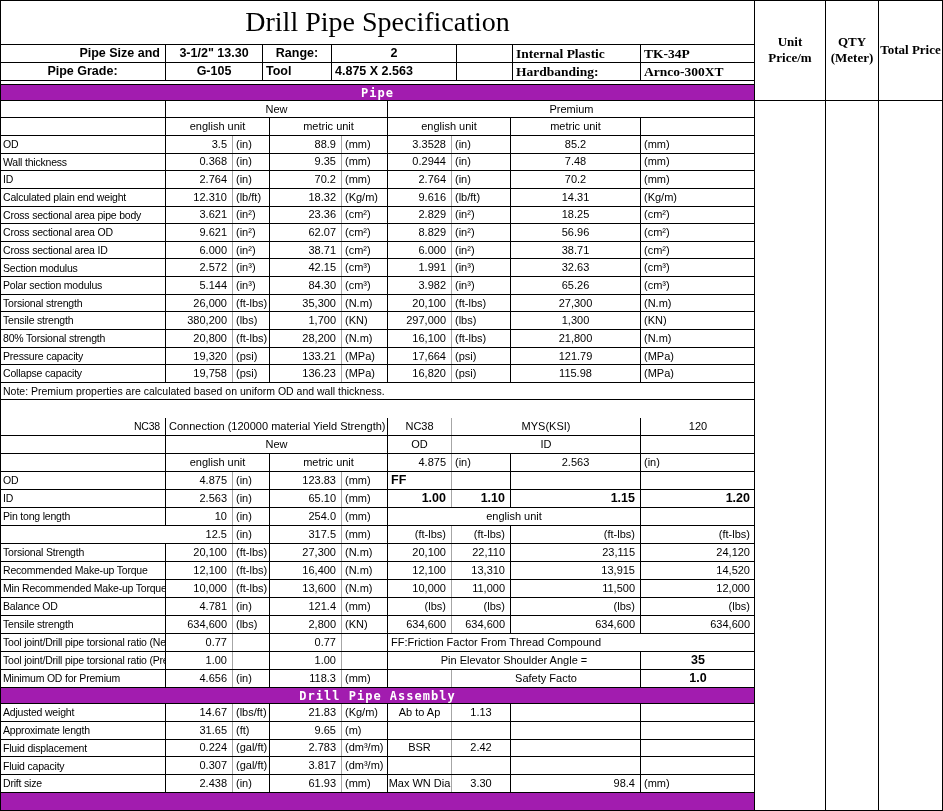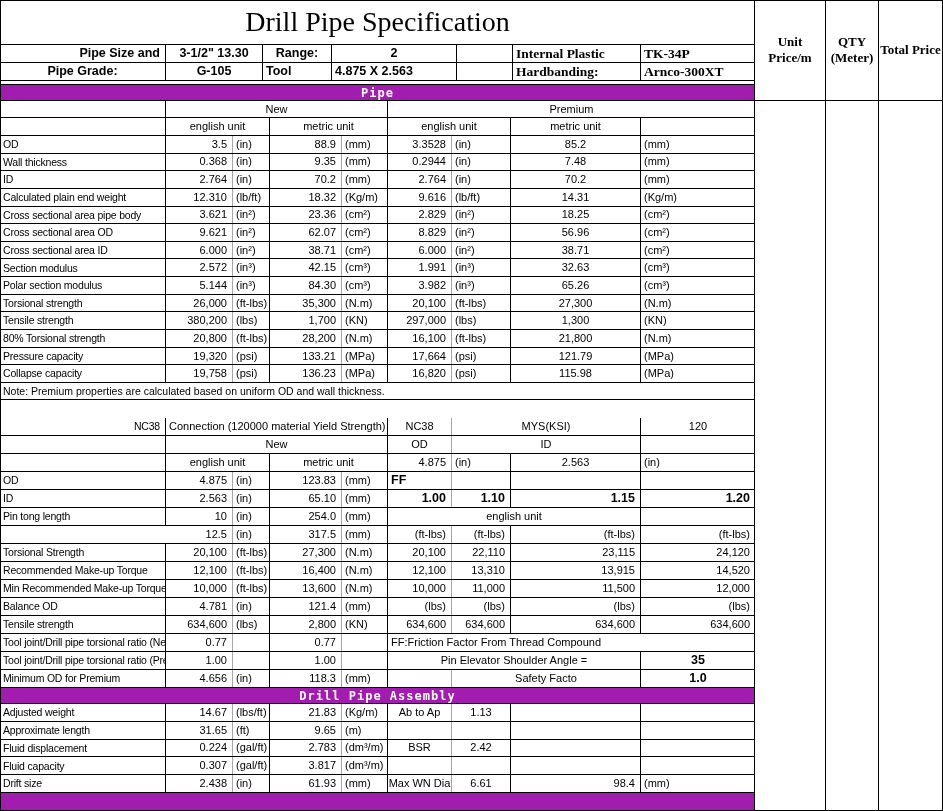--- a/index.html
+++ b/index.html
@@ -435,21 +435,21 @@
         <div class="cell a-l" style="left: 511px; width: 130px;"></div>
         <div class="cell a-l" style="left: 641px; width: 114px; border-right: none;"></div>
       </div>
       <div class="trow" style="height: 17.8px;">
         <div class="cell a-l lab" style="left: 0px; width: 166px;">Drift size</div>
         <div class="cell a-r" style="left: 166px; width: 67px; border-right-color: rgb(166, 166, 166);">2.438</div>
         <div class="cell a-l" style="left: 233px; width: 37px;">(in)</div>
         <div class="cell a-r" style="left: 270px; width: 72px; border-right-color: rgb(166, 166, 166);">61.93</div>
         <div class="cell a-l" style="left: 342px; width: 46px;">(mm)</div>
         <div class="cell a-c" style="left: 388px; width: 64px; border-right-color: rgb(166, 166, 166);">Max WN Dia</div>
-        <div class="cell a-c" style="left: 452px; width: 59px;">6.61</div>
+        <div class="cell a-c" style="left: 452px; width: 59px;">3.30</div>
         <div class="cell a-r" style="left: 511px; width: 130px;">98.4</div>
         <div class="cell a-l" style="left: 641px; width: 114px; border-right: none;">(mm)</div>
       </div>
     </div>
 
   <div class="bar" style="top:793px;height:17px;border-bottom:none"></div>
 
   <div class="pcell" style="left:755px;top:0;width:70px;height:100px">
     <span>Unit Price/m</span>
   </div>

